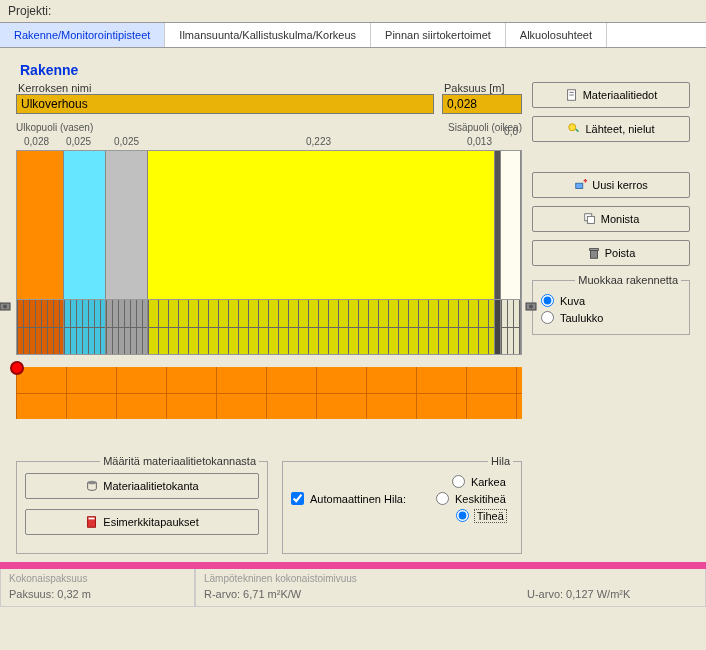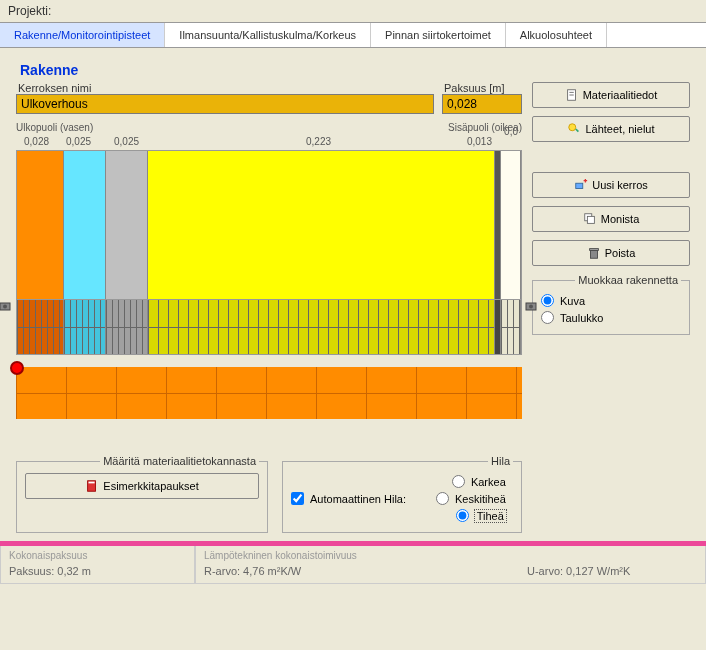--- a/index.html
+++ b/index.html
@@ -166,21 +166,21 @@
   gap: 14px;
   margin-top: 30px;
 }
 .def-panel { width: 252px; }
 .def-panel .btn { margin-bottom: 10px; }
 .hila-panel { flex: 1; }
 .hila-row { display: flex; gap: 30px; }
 .hila-radios { display: flex; flex-direction: column; align-items: flex-end; }
 .footer {
   display: flex;
-  border-top: 5px solid #ec4899;
+  border-top: 7px solid #ec4899;
   font-size: 11px;
   color: #666;
 }
 .footer-box {
   border: 1px solid #ccc;
   border-top: none;
   padding: 4px 8px 6px 8px;
 }
 .footer-box:first-child { width: 195px; }
 .footer-box:nth-child(2) { flex: 1; display: flex; }
@@ -270,20 +270,27 @@
     </div>
 
     <div style="position:relative">
       <div class="orange-block"></div>
       <div class="orange-handle"></div>
     </div>
 
     <div class="bottom-panels">
       <fieldset class="def-panel">
         <legend>Määritä materiaalitietokannasta</legend>
+        <button class="btn">
+          <svg class="icon" viewBox="0 0 16 16">
+              <ellipse cx="8" cy="4" rx="5" ry="2" fill="#888"></ellipse>
+              <path d="M3 4v7c0 1.1 2.2 2 5 2s5-.9 5-2V4" fill="none" stroke="#555"></path>
+            </svg>
+          <span>Materiaalitietokanta</span>
+        </button>
         <button class="btn">
           <svg class="icon" viewBox="0 0 16 16">
               <rect x="3" y="2" width="9" height="12" fill="#d33" stroke="#900"></rect>
               <rect x="4" y="3" width="7" height="2" fill="#fff"></rect>
             </svg>
           <span>Esimerkkitapaukset</span>
         </button>
       </fieldset>
 
       <fieldset class="hila-panel">
@@ -368,20 +375,20 @@
 </div>
 
 <div class="footer">
   <div class="footer-box">
     <div class="footer-label">Kokonaispaksuus</div>
     <div class="footer-val">Paksuus: 0,32 m</div>
   </div>
   <div class="footer-box">
     <div style="flex:1">
       <div class="footer-label">Lämpötekninen kokonaistoimivuus</div>
-      <div class="footer-val">R-arvo: 4,76 m²K/W</div>
+      <div class="footer-val">R-arvo: 6,71 m²K/W</div>
     </div>
     <div style="width:170px">
       <div class="footer-label">&nbsp;</div>
       <div class="footer-val">U-arvo: 0,127 W/m²K</div>
     </div>
   </div>
 </div>
 
 </body></html>

